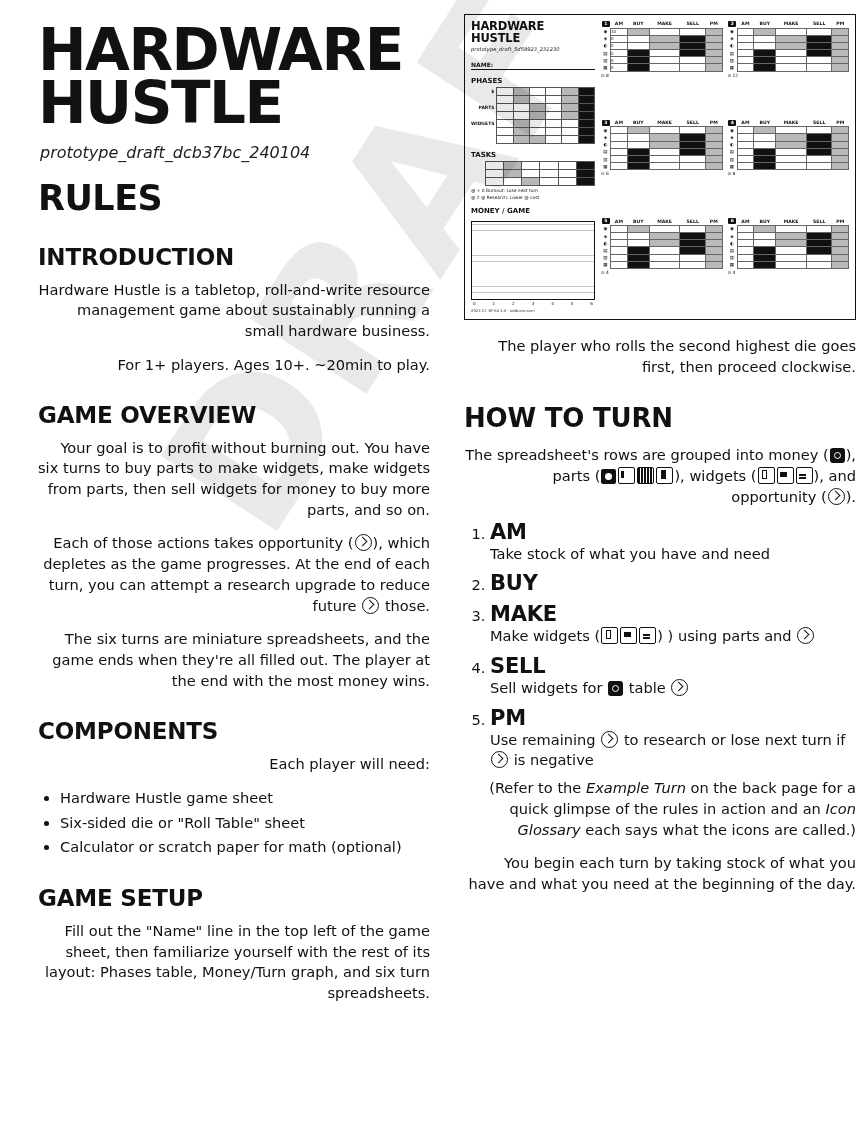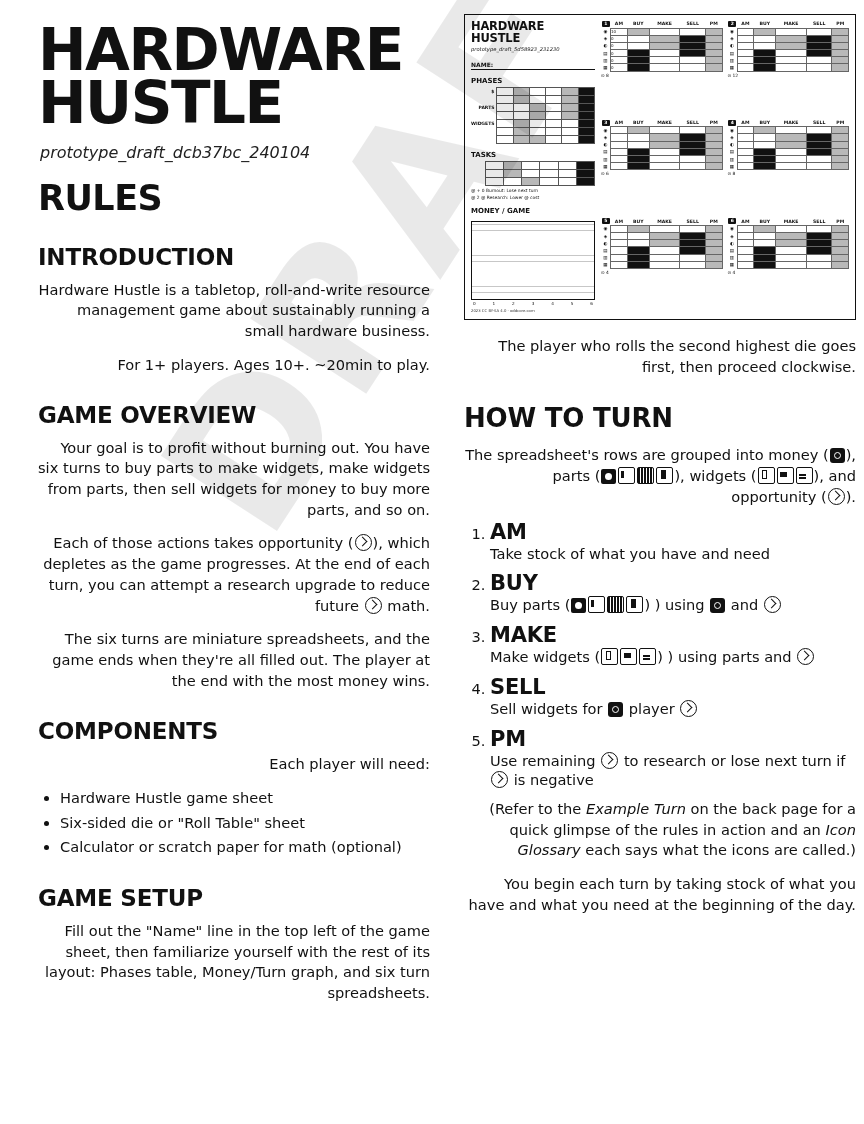--- a/index.html
+++ b/index.html
@@ -417,21 +417,21 @@
       <div class="subtitle">prototype_draft_dcb37bc_240104</div>
       <h2 class="rules">RULES</h2>
 
       <h3>INTRODUCTION</h3>
       <p>Hardware Hustle is a tabletop, roll-and-write resource management game about sustainably running a small hardware business.</p>
       <p>For 1+ players. Ages 10+. ~20min to play.</p>
 
       <h3>GAME OVERVIEW</h3>
       <p>Your goal is to profit without burning out. You have six turns to buy parts to make widgets, make widgets from parts, then sell widgets for money to buy more parts, and so on.</p>
       <p>
-        <span>Each of those actions takes opportunity (</span><span class="ic op"></span><span>), which depletes as the game progresses. At the end of each turn, you can attempt a research upgrade to reduce future</span> <span class="ic op"></span> <span>math.</span>
+        <span>Each of those actions takes opportunity (</span><span class="ic op"></span><span>), which depletes as the game progresses. At the end of each turn, you can attempt a research upgrade to reduce future</span> <span class="ic op"></span> <span>those.</span>
       </p>
       <p>The six turns are miniature spreadsheets, and the game ends when they're all filled out. The player at the end with the most money wins.</p>
 
       <h3>COMPONENTS</h3>
       <p>Each player will need:</p>
       <ul class="components">
         <li>Hardware Hustle game sheet</li>
         <li>Six-sided die or "Roll Table" sheet</li>
         <li>Calculator or scratch paper for math (optional)</li>
       </ul>
@@ -973,29 +973,28 @@
         <span>The spreadsheet's rows are grouped into money (</span><span class="ic money"></span><span>), parts (</span><span class="ic chip"></span><span class="ic cap"></span><span class="ic res"></span><span class="ic bat"></span><span>), widgets (</span><span class="ic wdgt1"></span><span class="ic wdgt2"></span><span class="ic wdgt3"></span><span>), and opportunity (</span><span class="ic op"></span><span>).</span>
       </p>
 
       <ol class="phases">
         <li>
           <span class="ph-name">AM</span>
           <span class="ph-desc"><span>Take stock of what you have and need</span></span>
         </li>
         <li>
           <span class="ph-name">BUY</span>
-          <span class="ph-desc"><span>Buy parts (</span><span class="ic chip"></span><span class="ic cap"></span><span class="ic res"></span><span class="ic bat"></span>) <span>) using</span> <span class="ic money"></span> <span>and</span> <span class="ic op"></span></span>
         </li>
         <li>
           <span class="ph-name">MAKE</span>
           <span class="ph-desc"><span>Make widgets (</span><span class="ic wdgt1"></span><span class="ic wdgt2"></span><span class="ic wdgt3"></span>) <span>) using parts and</span> <span class="ic op"></span></span>
         </li>
         <li>
           <span class="ph-name">SELL</span>
-          <span class="ph-desc"><span>Sell widgets for</span> <span class="ic money"></span> <span>player</span> <span class="ic op"></span></span>
+          <span class="ph-desc"><span>Sell widgets for</span> <span class="ic money"></span> <span>table</span> <span class="ic op"></span></span>
         </li>
         <li>
           <span class="ph-name">PM</span>
           <span class="ph-desc"><span>Use remaining</span> <span class="ic op"></span> <span>to research or lose next turn if</span> <span class="ic op"></span> <span>is negative</span></span>
         </li>
       </ol>
 
       <p><span>(Refer to the </span><em>Example Turn</em><span> on the back page for a quick glimpse of the rules in action and an </span><em>Icon Glossary</em><span> each says what the icons are called.)</span></p>
 
       <p>You begin each turn by taking stock of what you have and what you need at the beginning of the day.</p>

